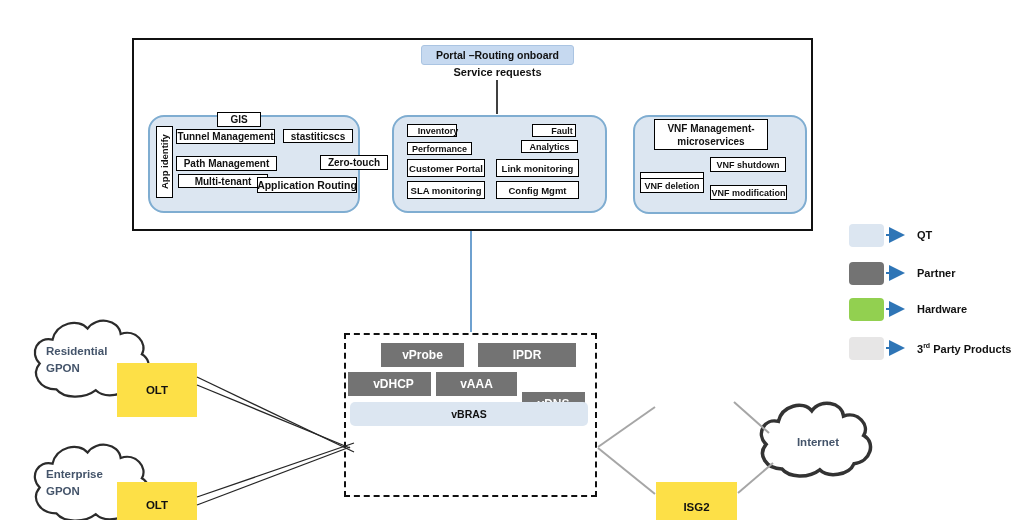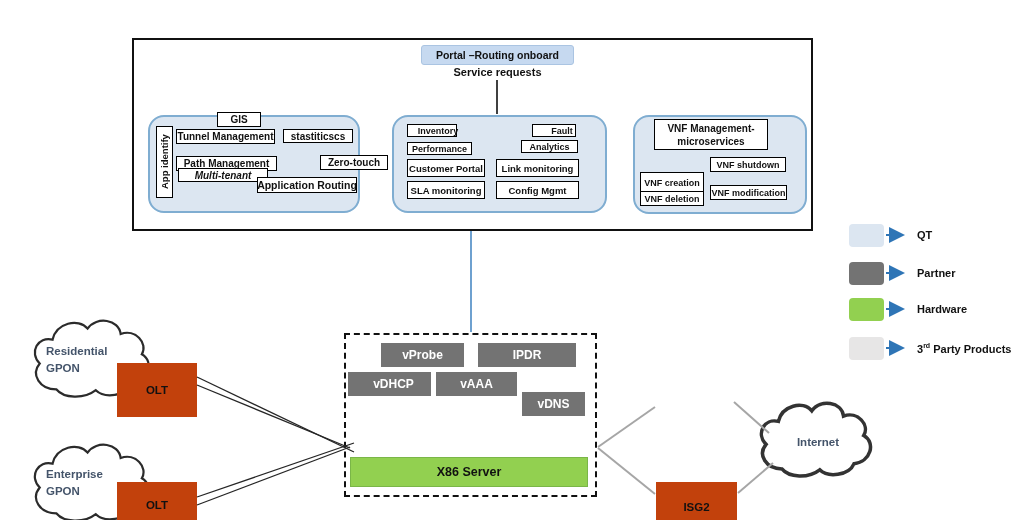--- a/index.html
+++ b/index.html
@@ -33,37 +33,37 @@
   .f9  { font-size:9px; }
   .f95 { font-size:9.5px; }
 
   .gis-title { left:217px; top:112px; width:44px; height:15px; }
   .app-ident { left:156px; top:126px; width:17px; height:72px;
                writing-mode:vertical-rl; transform:rotate(180deg); font-size:9.5px; }
   .b-tunnel { left:176px; top:129px; width:99px;  height:15px; }
   .b-stats  { left:283px; top:129px; width:70px;  height:14px; }
   .b-path   { left:176px; top:156px; width:101px; height:15px; }
   .b-zero   { left:287px; top:155px; width:68px;  height:15px;margin-left:33px; }
-  .b-multi  { left:178px; top:168px; width:90px;  height:14px;font-style:italic; }
+  .b-multi  { left:178px; top:174px; width:90px;  height:14px; }
   .b-approu { left:257px; top:177px; width:100px; height:16px; font-size:10.5px; }
 
   .b-inv    { left:407px; top:124px; width:50px; height:13px;padding-left:12px; }
   .b-fault  { left:532px; top:124px; width:44px; height:13px;padding-left:16px; }
   .b-perf   { left:407px; top:142px; width:65px; height:13px; }
   .b-analy  { left:521px; top:140px; width:57px; height:13px; }
   .b-cport  { left:407px; top:159px; width:78px; height:18px; }
   .b-linkm  { left:496px; top:159px; width:83px; height:18px; }
   .b-slam   { left:407px; top:181px; width:78px; height:18px; }
   .b-cfgm   { left:496px; top:181px; width:83px; height:18px; }
 
   .b-vnfhdr { left:654px; top:119px; width:114px; height:31px;
               flex-direction:column; line-height:13px; font-size:10px; }
   .b-vnfc   { left:640px; top:172px; width:64px; height:21px; }
   .b-vnfs   { left:710px; top:157px; width:76px; height:15px; }
-  .b-vnfd   { left:640px; top:191px; width:64px; height:15px; }
+  .b-vnfd   { left:640px; top:178px; width:64px; height:15px; }
   .b-vnfm   { left:710px; top:185px; width:77px; height:15px; }
 
   
   .dashed { left:344px; top:333px; width:253px; height:164px;
             border:2px dashed #111; background:#fff; z-index:3; }
   .dbox { position:absolute; background:#737373; color:#fff; font-weight:bold;
           font-size:12px; display:flex; align-items:center; justify-content:center; z-index:4; }
   .d-vprobe { left:381px; top:343px; width:83px; height:24px; }
   .d-ipdr   { left:478px; top:343px; width:98px; height:24px; }
   .d-vdhcp  { left:348px; top:372px; width:83px; height:24px;padding-left:8px; }
@@ -82,21 +82,21 @@
   .sw-qt { top:224px; background:#dce6f1; }
   .sw-partner { top:262px; background:#737373; }
   .sw-hw { top:298px; background:#92d050; }
   .sw-3p { top:337px; background:#e7e6e6; }
   .lgl { position:absolute; left:917px; font-size:11px; font-weight:bold; color:#111;
          white-space:nowrap; z-index:3; }
   .lgl sup { font-size:7px; }
   .lg-qt { top:229px; } .lg-partner { top:267px; } .lg-hw { top:303px; } .lg-3p { top:342px; }
 
   
-  .gbox { position:absolute; background:#c2410c; display:flex; align-items:center;
+  .gbox { position:absolute; background:#fde047; display:flex; align-items:center;
           justify-content:center; font-weight:bold; font-size:11.5px; color:#111; z-index:2; }
   .olt1 { left:117px; top:363px; width:80px; height:54px; }
   .olt2 { left:117px; top:482px; width:80px; height:45px; }
   .isg1 { left:655px; top:363px; width:79px; height:55px; }
   .isg2 { left:656px; top:482px; width:81px; height:50px; }
 
   .cloud-svg { position:absolute; z-index:1; }
   .c-res { left:20px;  top:312px; width:148px; height:92px; }
   .c-ent { left:20px;  top:436px; width:148px; height:92px; }
   .c-int { left:752px; top:394px; width:132px; height:90px; }
@@ -168,21 +168,21 @@
   <div class="wbox f9 b-vnfs">VNF shutdown</div>
   <div class="wbox f9 b-vnfd">VNF deletion</div>
   <div class="wbox f9 b-vnfm">VNF modification</div>
 
   <div class="abs dashed"></div>
   <div class="dbox d-vprobe">vProbe</div>
   <div class="dbox d-ipdr">IPDR</div>
   <div class="dbox d-vdhcp">vDHCP</div>
   <div class="dbox d-vaaa">vAAA</div>
   <div class="dbox d-vdns">vDNS</div>
-  <div class="l-x86">X86 Server</div>
+  <div class="blayer l-vbras">vBRAS</div>
 
   <div class="sw sw-qt"></div>
   <div class="sw sw-partner"></div>
   <div class="sw sw-hw"></div>
   <div class="sw sw-3p"></div>
   <div class="lgl lg-qt">QT</div>
   <div class="lgl lg-partner">Partner</div>
   <div class="lgl lg-hw">Hardware</div>
   <div class="lgl lg-3p"><span>3</span><sup>rd</sup><span> Party Products</span></div>
 

